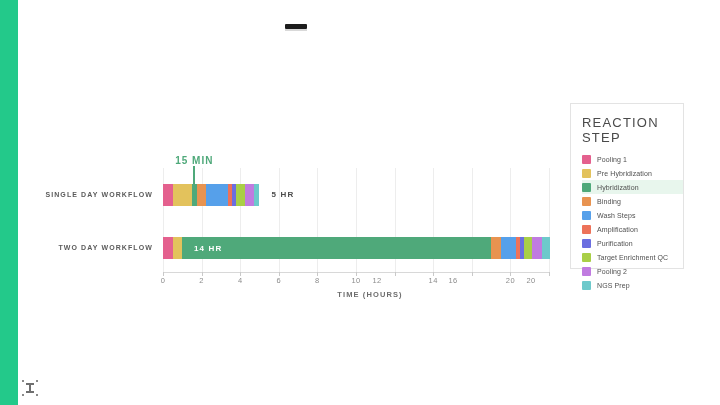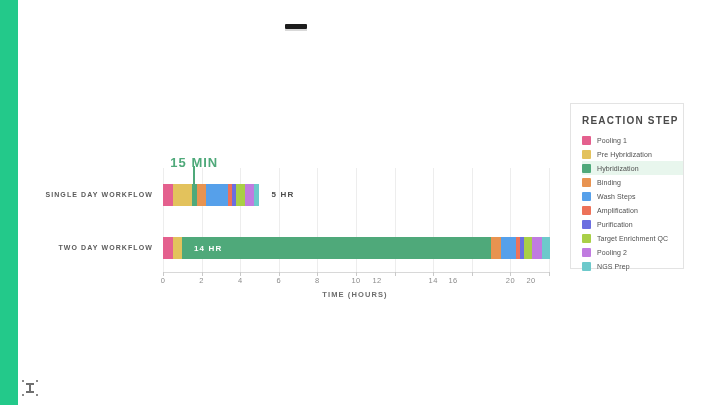--- a/index.html
+++ b/index.html
@@ -36,21 +36,21 @@
   .tick{
     position:absolute;top:272px;width:1px;height:4px;background:#c9c9c9;
   }
   .tick-label{
     position:absolute;top:276px;
     font-size:7.5px;color:#8c8c8c;letter-spacing:0.4px;
     transform:translateX(-50%);
     white-space:nowrap;
   }
   .xaxis-title{
-    position:absolute;left:162px;top:290px;width:386px;
+    position:absolute;left:177px;top:290px;width:386px;
     text-align:center;font-size:7.5px;color:#6d6d6d;
     letter-spacing:1.1px;font-weight:bold;
   }
 
   .cat-label{
     position:absolute;right:0;
     font-size:7px;color:#5a5a5a;letter-spacing:1.1px;font-weight:bold;
     white-space:nowrap;text-align:right;
   }
 
@@ -63,35 +63,35 @@
   }
   .bar-inner-label{
     position:absolute;font-size:8px;font-weight:bold;color:#ffffff;
     letter-spacing:1.2px;white-space:nowrap;top:50%;
     transform:translateY(-50%);
   }
 
   
   .anno-line{position:absolute;width:2px;}
   .anno-text{
-    position:absolute;font-size:13px;font-weight:bold;
+    position:absolute;font-size:10px;font-weight:bold;
     letter-spacing:1px;white-space:nowrap;transform:translateX(-50%);
   }
 
   
   .legend{
     position:absolute;left:570px;top:103px;
     width:114px;height:166px;
     background:#ffffff;
     border:1px solid #e3e3e3;
     box-sizing:border-box;
     padding:11px 0 0 11px;
   }
   .legend-title{
-    font-size:10px;font-weight:bold;color:#4a4a4a;
+    font-size:13px;font-weight:normal;color:#4a4a4a;
     letter-spacing:1.2px;margin-bottom:7px;
   }
   .legend-item{
     display:flex;align-items:center;height:14px;margin-bottom:0px;
     padding-left:0px;
   }
   .legend-item.is-active{background:#e8f6ed;}
   .legend-swatch{
     width:9px;height:9px;flex:0 0 9px;margin-right:6px;border-radius:1px;
   }

